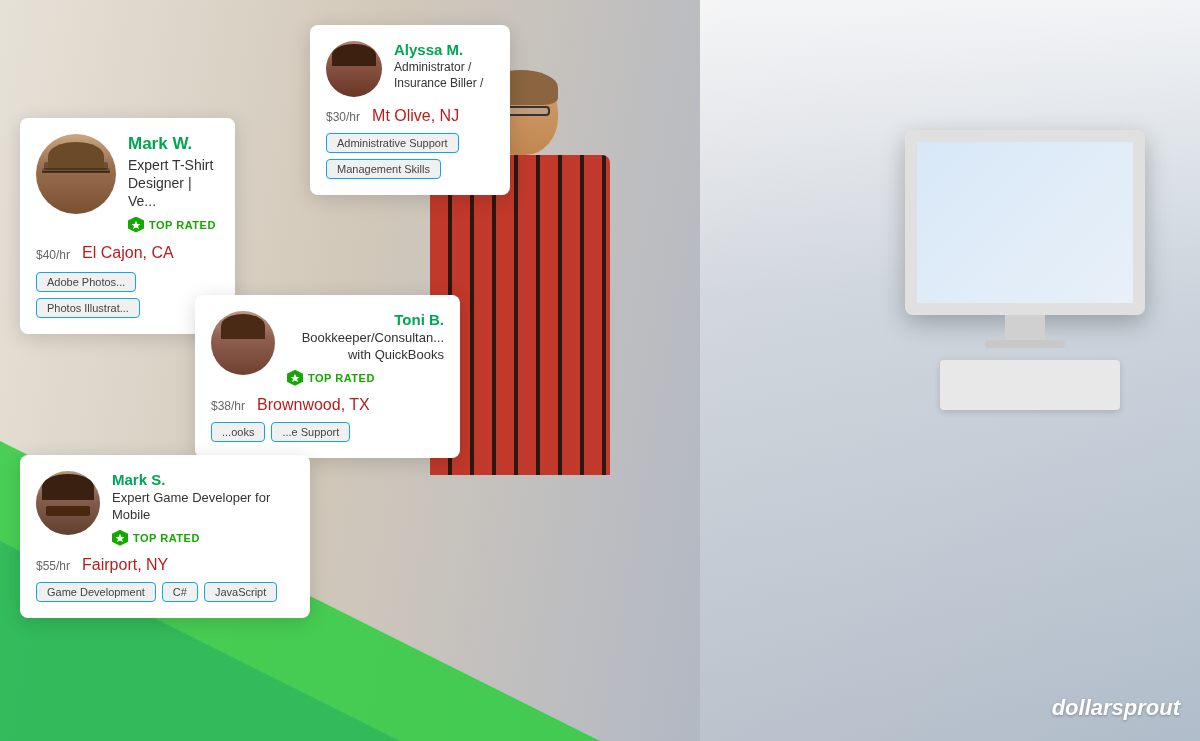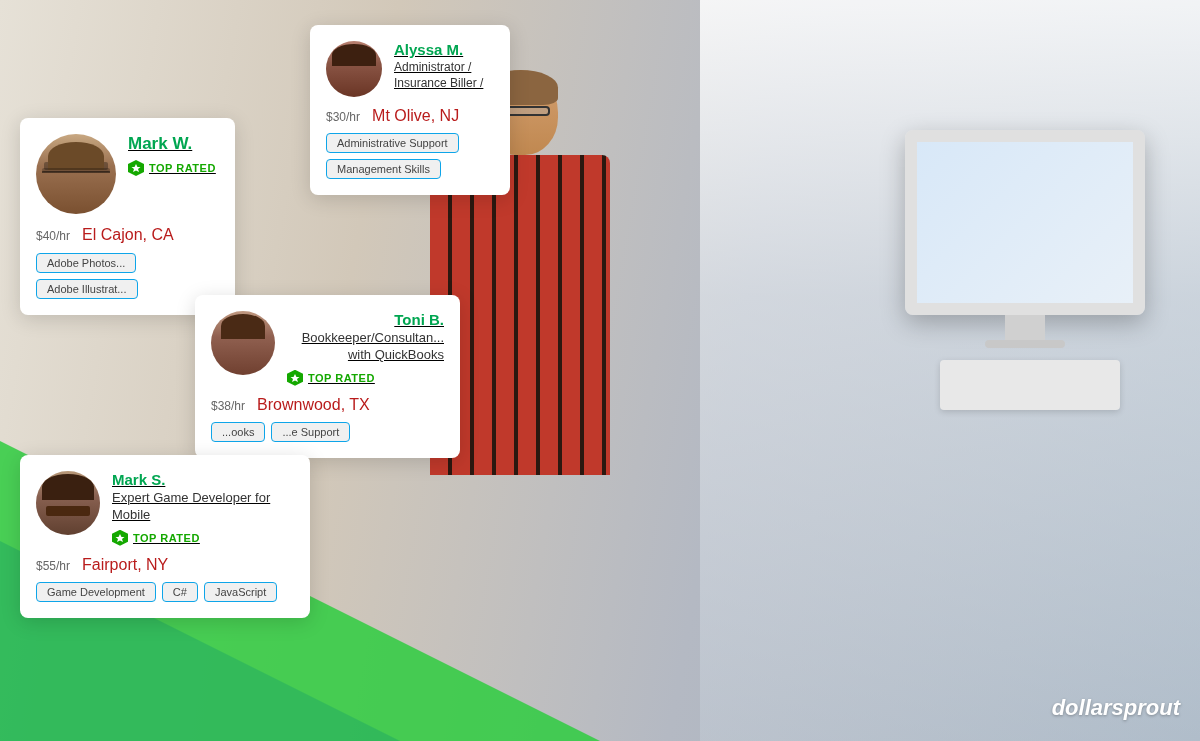--- a/index.html
+++ b/index.html
@@ -37,21 +37,21 @@
     }
 
     .avatar {
       width: 64px;
       height: 64px;
       border-radius: 50%;
       overflow: hidden;
       flex-shrink: 0;
     }
 
-    .card-info { flex: 1; text-decoration: underline; }
+    .card-info { flex: 1; }
 
     .card-name {
       font-size: 15px;
       font-weight: bold;
       color: #00a651;
       margin-bottom: 2px;
     }
 
     .card-title {
       font-size: 13px;
@@ -351,39 +351,40 @@
 
   <div class="profile-card card-1">
     <div class="card-header">
       <div class="avatar face-markw" style="width:80px;height:80px;border-radius:50%;background:linear-gradient(180deg,#c8a882 0%,#9a7050 40%,#7a5030 100%);position:relative;overflow:hidden;">
         <div style="position:absolute;top:10%;left:15%;right:15%;height:35%;background:#6b4a28;border-radius:50% 50% 0 0;"></div>
         <div style="position:absolute;top:42%;left:8%;right:8%;height:4px;background:rgba(0,0,0,0.25);border-radius:2px;"></div>
         <div style="position:absolute;top:46%;left:8%;right:8%;height:2px;background:rgba(0,0,0,0.5);"></div>
       </div>
       <div class="card-info">
         <div class="card-name">Mark W.</div>
+        <div class="card-title">Expert T-Shirt Designer | Ve...</div>
         <div class="top-rated-badge">
           <div class="badge-icon">
             <svg width="10" height="10" viewBox="0 0 10 10">
               <path d="M5 1l1.5 3h3l-2.5 2 1 3L5 7.5 2 9l1-3L.5 4h3z" fill="white"></path>
             </svg>
           </div>
           <span class="badge-text">TOP RATED</span>
         </div>
       </div>
     </div>
     <div class="card-rate-location">
       <div class="card-rate">
         <span>$40</span><span>/hr</span>
       </div>
       <div class="card-location">El Cajon, CA</div>
     </div>
     <div class="card-skills">
       <span class="skill-tag">Adobe Photos...</span>
-      <span class="skill-tag">Adobe Illustrat...</span>
+      <span class="skill-tag">Photos Illustrat...</span>
     </div>
   </div>
 
   <div class="profile-card card-2">
     <div class="card-header">
       <div class="avatar" style="width:56px;height:56px;border-radius:50%;background:linear-gradient(180deg,#b88070 0%,#8a5545 40%,#6a3525 100%);position:relative;overflow:hidden;">
         <div style="position:absolute;top:5%;left:10%;right:10%;height:40%;background:#3d2010;border-radius:50% 50% 0 0;"></div>
       </div>
       <div class="card-info">
         <div class="card-name">Alyssa M.</div>

